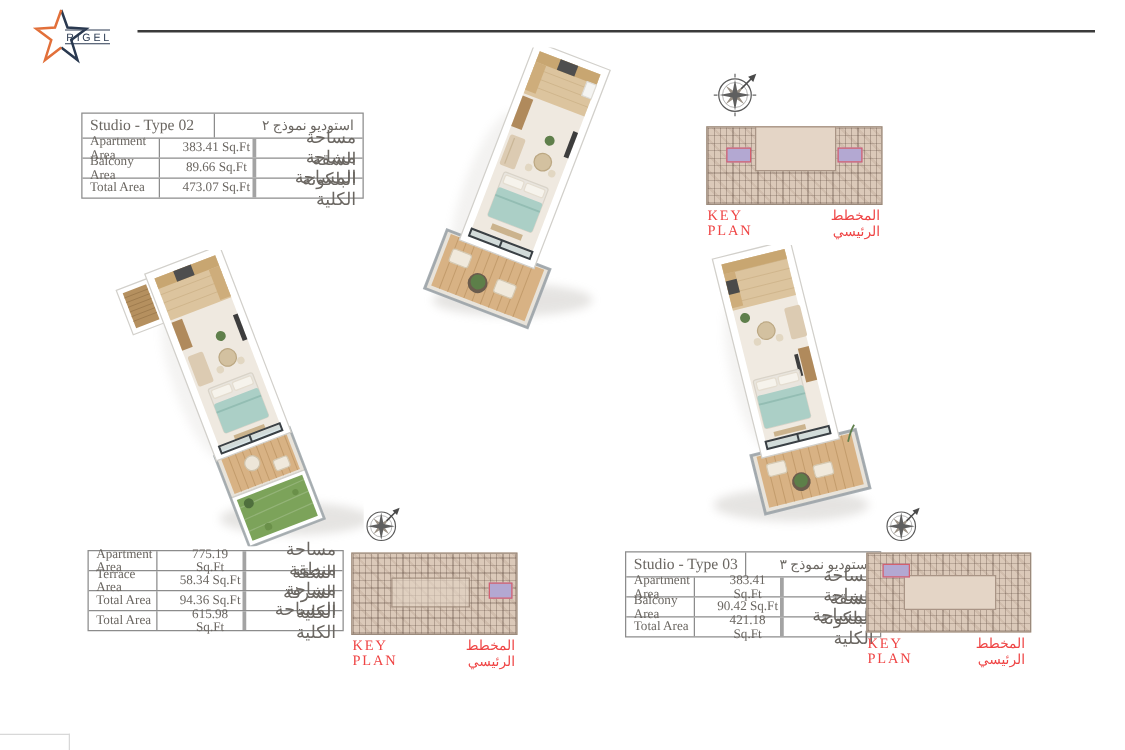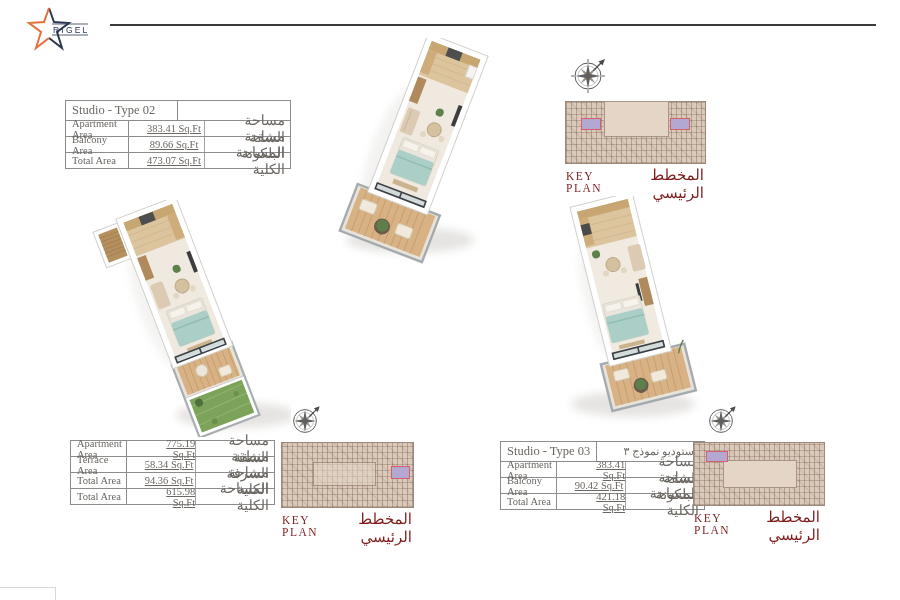--- a/index.html
+++ b/index.html
@@ -16,41 +16,41 @@
   .area-table{position:absolute;border:1px solid #8c8c8c;background:#fff;color:#6b6762;}
   .t-head{display:flex;height:19px;align-items:center;border-bottom:1px solid #8c8c8c;}
   .t-title-en{width:47%;padding-left:6px;font-size:12.5px;border-right:1px solid #8c8c8c;
               height:100%;display:flex;align-items:center;}
   .t-title-ar{width:53%;padding-right:7px;font-size:11px;height:100%;display:flex;
               align-items:center;justify-content:flex-start;}
   .t-row{display:flex;height:15px;align-items:center;gap:16px;}
   .t-row + .t-row{border-top:1px solid #8c8c8c;}
   .t-label{width:31%;padding-left:6px;font-size:10.5px;border-right:1px solid #8c8c8c;
            height:100%;display:flex;align-items:center;}
-  .t-value{width:33%;text-align:right;font-size:10.5px;border-right:1px solid #a3a3a3;
-           height:100%;display:flex;align-items:center;justify-content:center;text-decoration:underline;}
+  .t-value{width:33%;text-align:center;font-size:10.5px;border-right:3px solid #a3a3a3;
+           height:100%;display:flex;align-items:center;justify-content:center;}
   .t-ar{width:36%;padding-right:5px;font-size:14px;height:100%;display:flex;
         align-items:center;justify-content:flex-start;}
   [dir="rtl"]{direction:rtl;}
 
   
   .keyplan{position:absolute;}
   .kp-compass{position:absolute;}
   .kp-map{position:absolute;background-color:#dbc9b9;border:1px solid #9b8a7c;
     background-image:
       repeating-linear-gradient(90deg, rgba(70,50,40,.28) 0 1px, transparent 1px 5px),
       repeating-linear-gradient(0deg, rgba(70,50,40,.22) 0 1px, transparent 1px 6px),
       repeating-linear-gradient(45deg, rgba(120,90,70,.10) 0 2px, transparent 2px 9px);}
   .kp-court{position:absolute;background:#e4d5c6;border:1px solid rgba(120,95,80,.55);}
   .kp-inner{position:absolute;border:1px solid rgba(110,85,70,.5);background:rgba(228,213,198,.55);}
   .kp-hl{position:absolute;background:#b3a8d2;border:1px solid #d4606e;}
   .kp-labels{position:absolute;display:flex;justify-content:space-between;align-items:baseline;
-             color:#7f1d1d;}
+             color:#ef4444;}
   .kp-en{font-size:11.5px;letter-spacing:1.5px;}
-  .kp-ar{font-size:15px;}
+  .kp-ar{font-size:11px;}
 
   svg{display:block;}
 </style>
 </head>
 <body>
 
 <div class="page">
 
   <svg class="abs" style="left:26px;top:5px" width="84" height="48" viewBox="0 0 84 48">
     <g fill="none" stroke-linejoin="miter">
@@ -236,23 +236,24 @@
         <rect x="72" y="146" width="26" height="4" fill="#cbb38d"></rect>
         <g>
           <rect x="64" y="153" width="52" height="5" fill="#b9cfd6" opacity=".55"></rect>
           <rect x="64" y="152" width="52" height="6" fill="none" stroke="#3a4045" stroke-width="1.6"></rect>
           <line x1="90" y1="152" x2="90" y2="158" stroke="#3a4045" stroke-width="1.6"></line>
         </g>
       </g>
     </g>
   </svg>
 
-  <div class="area-table" style="left:65px;top:100px;width:224px">
+  <div class="area-table" style="left:65px;top:90px;width:224px">
     <div class="t-head">
       <div class="t-title-en">Studio - Type 02</div>
+      <div class="t-title-ar" dir="rtl">استوديو نموذج ٢</div>
     </div>
     <div class="t-row">
       <div class="t-label">Apartment Area</div>
       <div class="t-value">383.41 Sq.Ft</div>
       <div class="t-ar" dir="rtl">مساحة الشقة</div>
     </div>
     <div class="t-row">
       <div class="t-label">Balcony Area</div>
       <div class="t-value">89.66 Sq.Ft</div>
       <div class="t-ar" dir="rtl">مساحة البلكونة</div>

